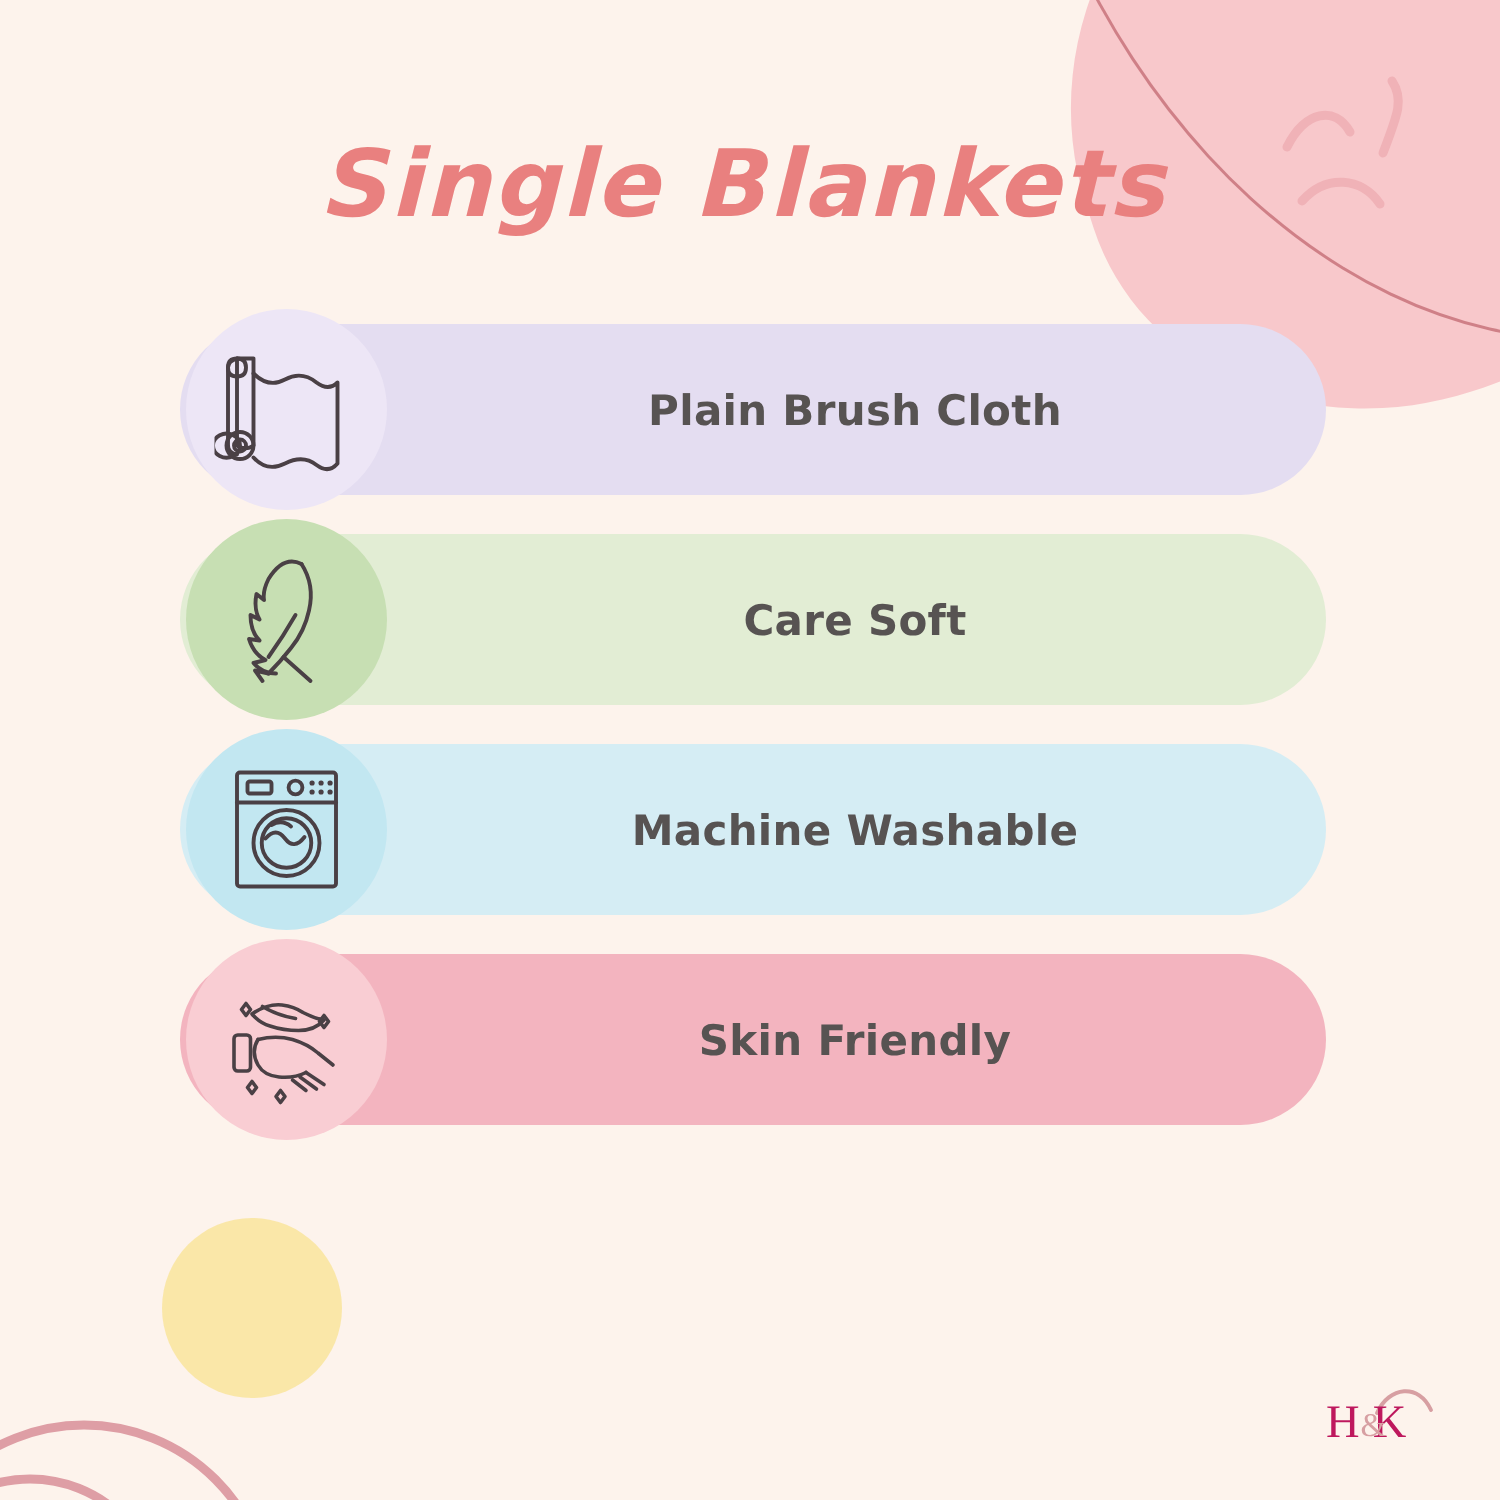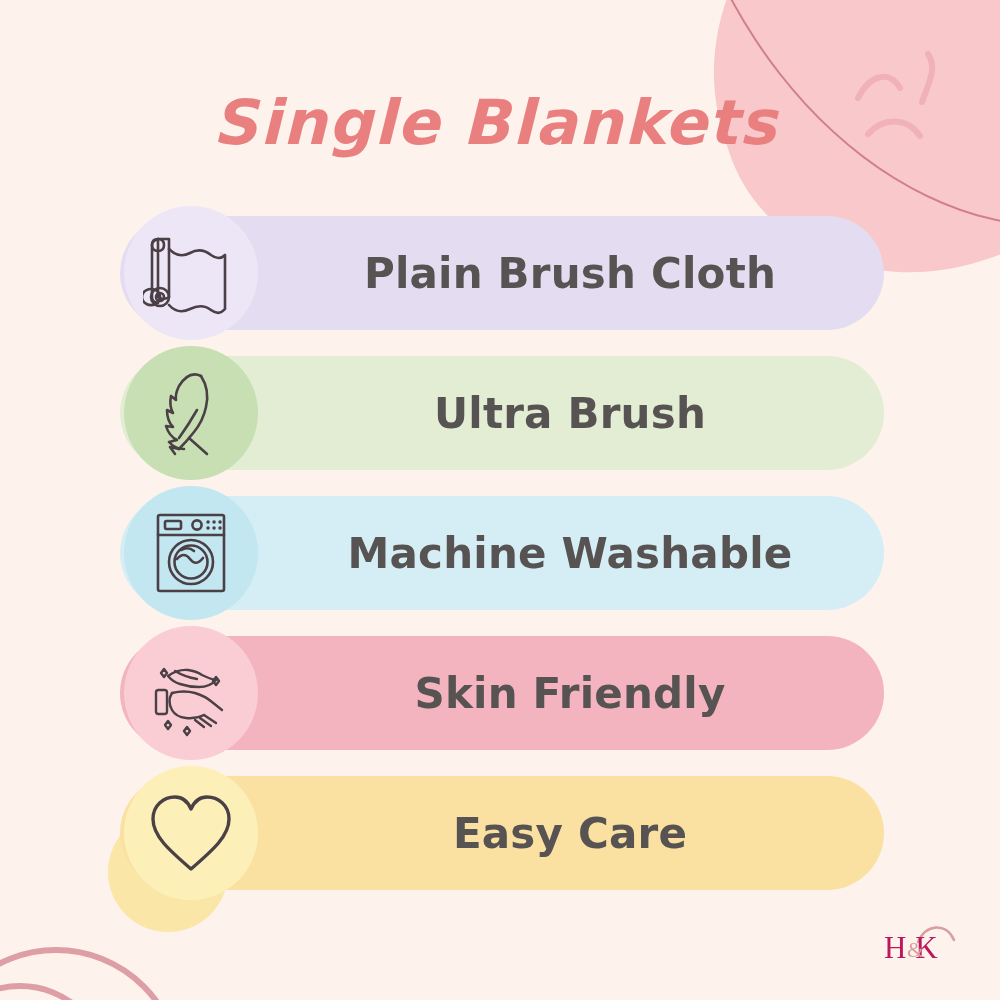--- a/index.html
+++ b/index.html
@@ -97,21 +97,21 @@
     align-items: center;
     justify-content: center;
   }
   .icon-disc svg { display: block; }
   .row-label {
     position: absolute;
     left: 150px;
     right: 14px;
     text-align: center;
     font-family: "DejaVu Sans", sans-serif;
-    font-size: 42px;
+    font-size: 28px;
     font-weight: bold;
     color: #575352;
     letter-spacing: .2px;
   }
 
   
   #logo {
     position: absolute;
     right: 24px;
     bottom: 26px;
@@ -185,21 +185,21 @@
         <svg width="92" height="94" viewBox="0 0 92 94">
           <g fill="none" stroke="#4A4045" stroke-width="2.6" stroke-linecap="round" stroke-linejoin="round">
             <path d="M56 10 q-12 -6 -22 10 q-4 8 -3 14 l-5 -4 q-2 10 2 17 l-6 -3 q0 11 6 17 l-7 -1 q3 10 11 14 l-8 2 q6 7 15 7"></path>
             <path d="M56 10 q9 14 5 31 q-3 14 -12 25 q-7 9 -15 17"></path>
             <path d="M34 83 l-9 -2 l5 7"></path>
             <path d="M44 72 l18 16"></path>
             <path d="M52 44 q-8 14 -18 28"></path>
           </g>
         </svg>
       </div>
-      <div class="row-label">Ultra Brush</div>
+      <div class="row-label">Care Soft</div>
     </div>
 
     <div class="row" style="background:#D5EDF4">
       <div class="icon-disc" style="background:#C2E7F1">
         <svg width="86" height="92" viewBox="0 0 86 92">
           <g fill="none" stroke="#4A4045" stroke-width="2.6" stroke-linecap="round" stroke-linejoin="round">
             <rect x="10" y="8" width="66" height="76" rx="2"></rect>
             <path d="M10 28 h66"></path>
             <rect x="17" y="14" width="16" height="8" rx="1.5"></rect>
             <circle cx="49" cy="18" r="4.6"></circle>
@@ -232,28 +232,20 @@
             <path d="M22 22 l3 4 l-3 4 l-3 -4 z"></path>
             <path d="M74 30 l3 4 l-3 4 l-3 -4 z"></path>
             <path d="M26 74 l3 4 l-3 4 l-3 -4 z"></path>
             <path d="M45 80 l3 4 l-3 4 l-3 -4 z"></path>
           </g>
         </svg>
       </div>
       <div class="row-label">Skin Friendly</div>
     </div>
 
-    <div class="row" style="background:#FAE0A1">
-      <div class="icon-disc" style="background:#FDEFB8">
-        <svg width="96" height="90" viewBox="0 0 96 90">
-          <path d="M48 81 C 26 62, 10 48, 10 31 C 10 17, 21 9, 32 9 C 40 9, 45 14, 48 21 C 51 14, 56 9, 64 9 C 75 9, 86 17, 86 31 C 86 48, 70 62, 48 81 Z" fill="none" stroke="#4A4045" stroke-width="3.4" stroke-linejoin="round" stroke-linecap="round"></path>
-        </svg>
-      </div>
-      <div class="row-label">Easy Care</div>
-    </div>
 
   </div>
 
   <div id="logo">
     <svg width="92" height="56" viewBox="0 0 92 56" style="position:absolute;left:0;top:0;">
       <path d="M34 24 C 42 6, 62 4, 70 22" fill="none" stroke="#D79FA2" stroke-width="2.6" stroke-linecap="round"></path>
     </svg>
     <div id="logo-text">H K</div>
     <div id="logo-amp">&amp;</div>
   </div>

